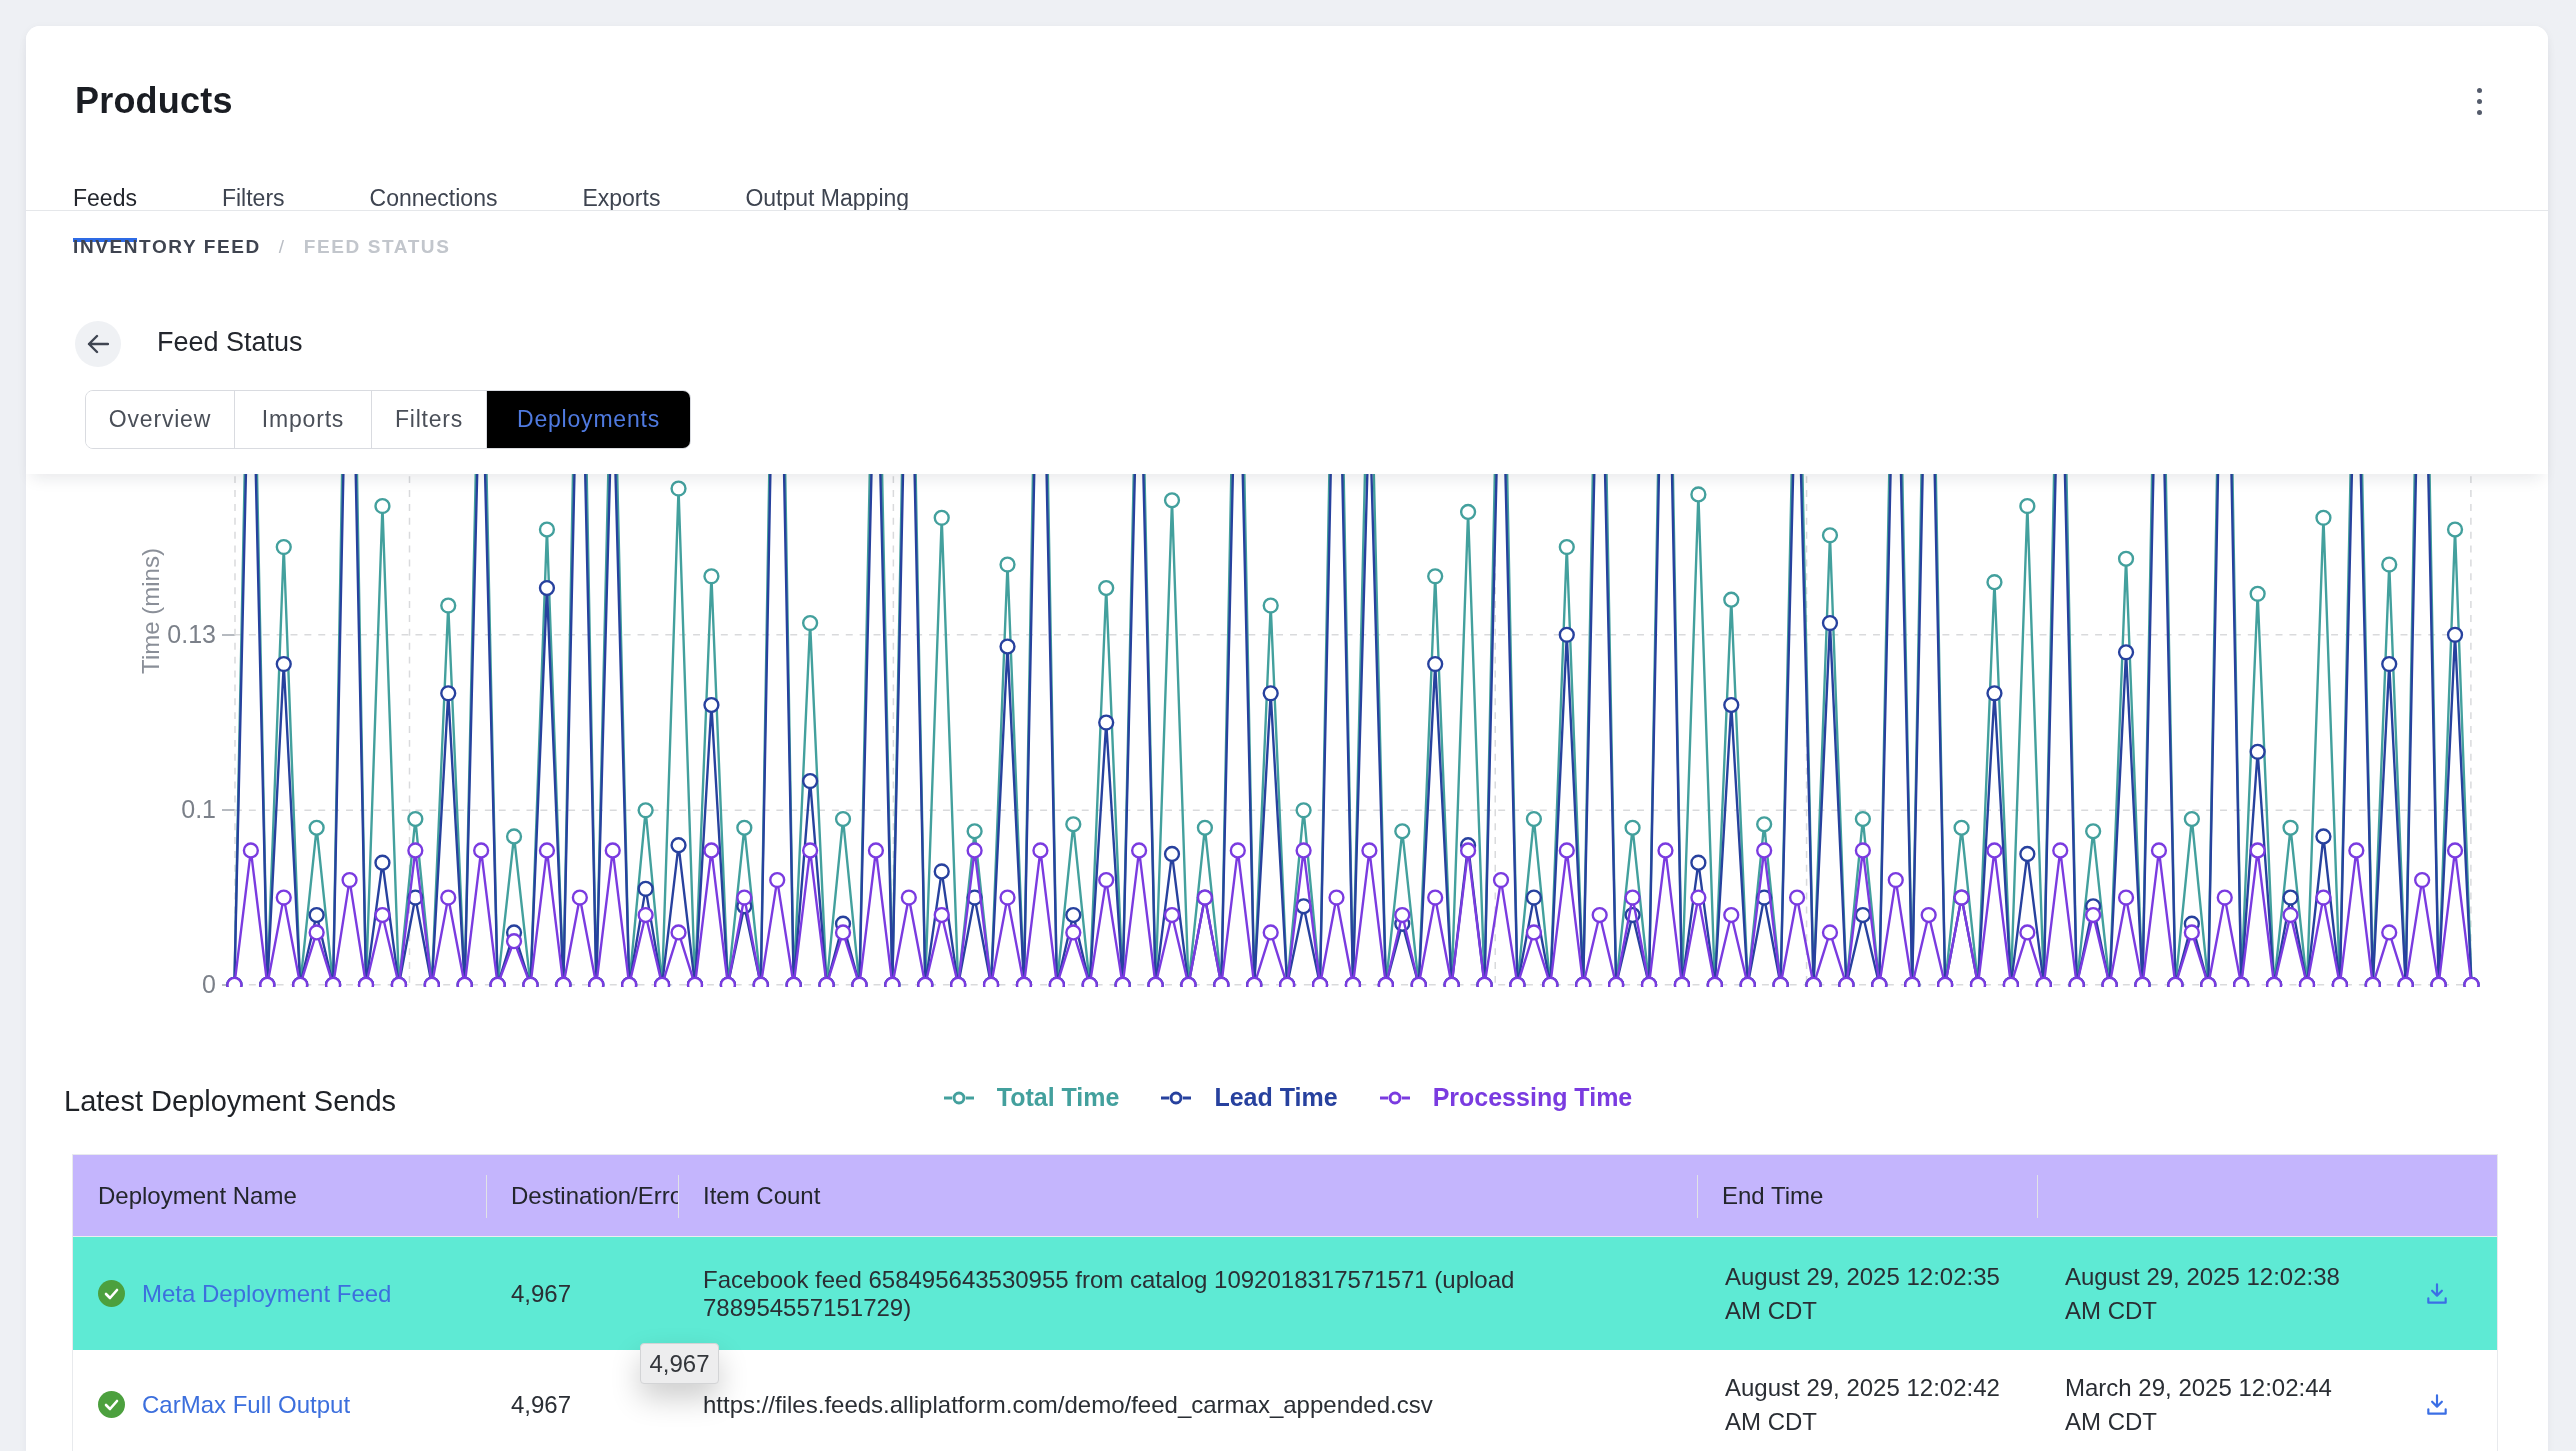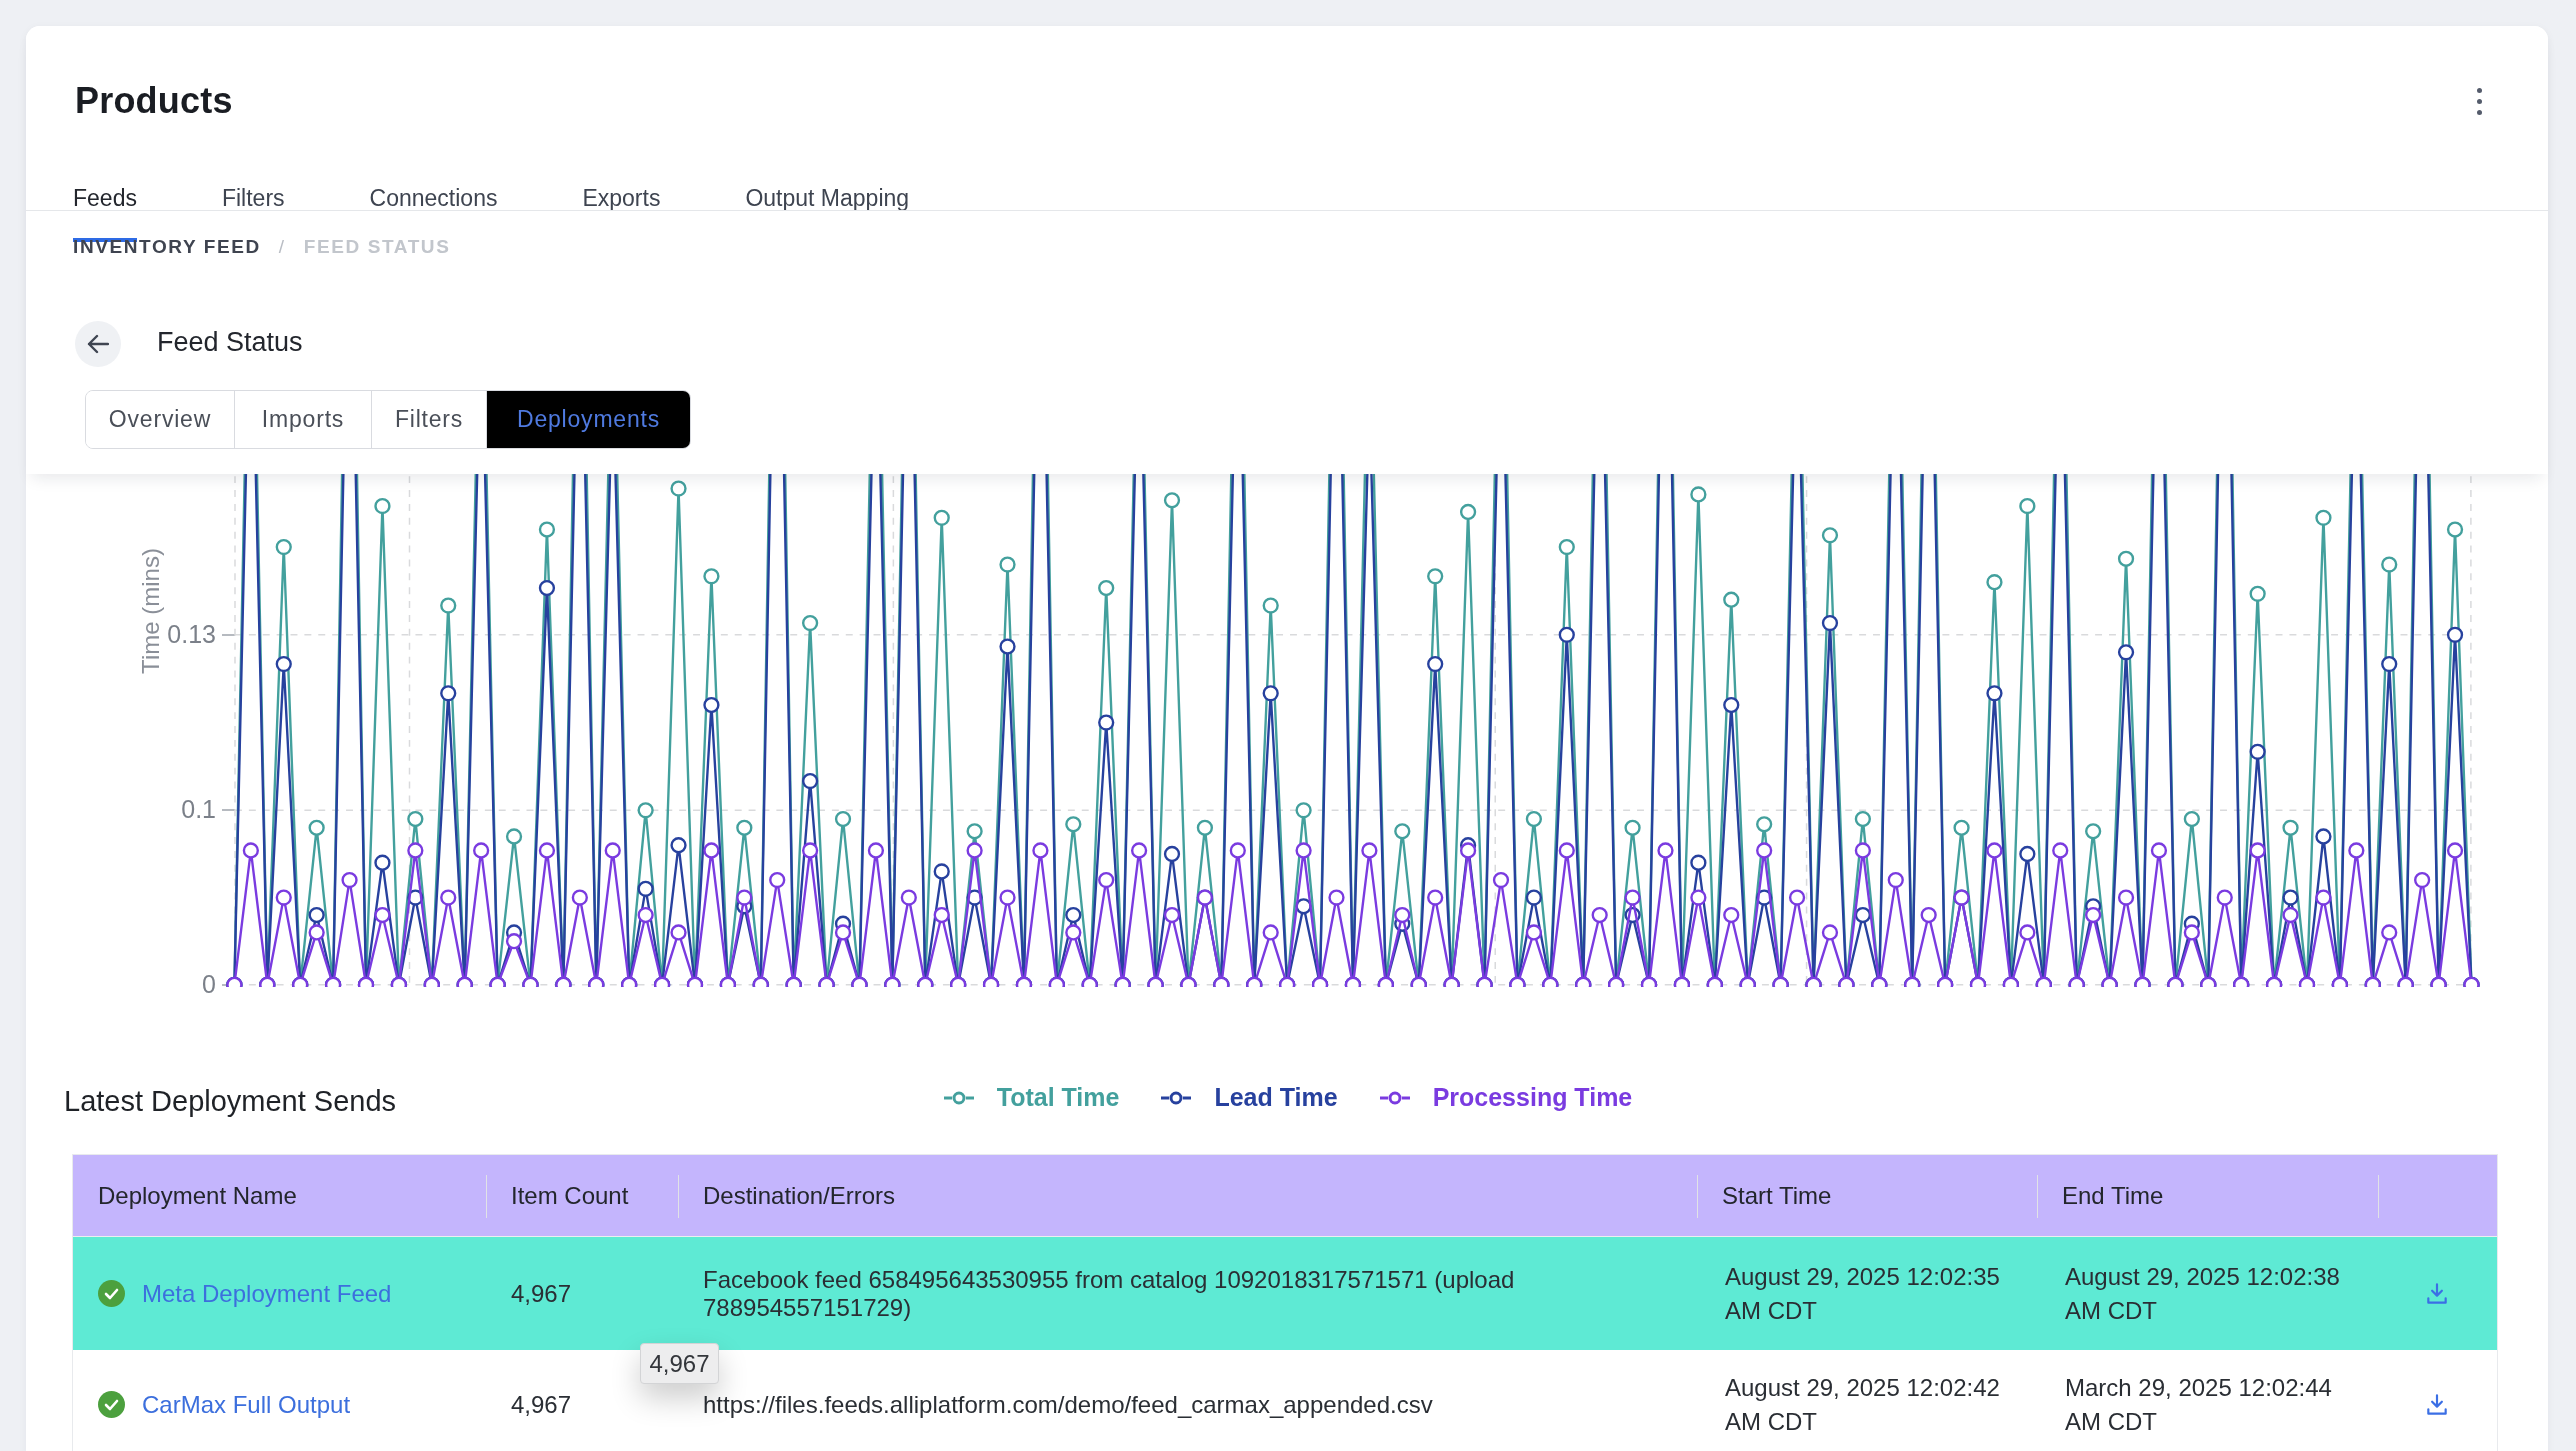--- a/index.html
+++ b/index.html
@@ -529,23 +529,22 @@
       <div class="subtab" style="width:115px">Filters</div>
       <div class="subtab active" style="width:203px">Deployments</div>
     </div>
   </div>
 
   <div class="section-title">Latest Deployment Sends</div>
 
   <div class="table">
     <div class="trow thead">
       <div class="cell">Deployment Name</div>
+      <div class="cell">Destination/Errors</div>
       <div class="cell">Item Count</div>
-      <div class="cell">Destination/Errors</div>
-      <div class="cell">Start Time</div>
       <div class="cell">End Time</div>
       <div class="cell"></div>
     </div>
 
     <div class="trow tbody-row row-1">
       <div class="cell body-cell name-cell">
         <span class="status-dot">
           <svg width="15" height="12" viewBox="0 0 15 12">
               <path d="M2 6 L6 10 L13 2" fill="none" stroke="#fff" stroke-width="2.6" stroke-linecap="round" stroke-linejoin="round"></path>
             </svg>

